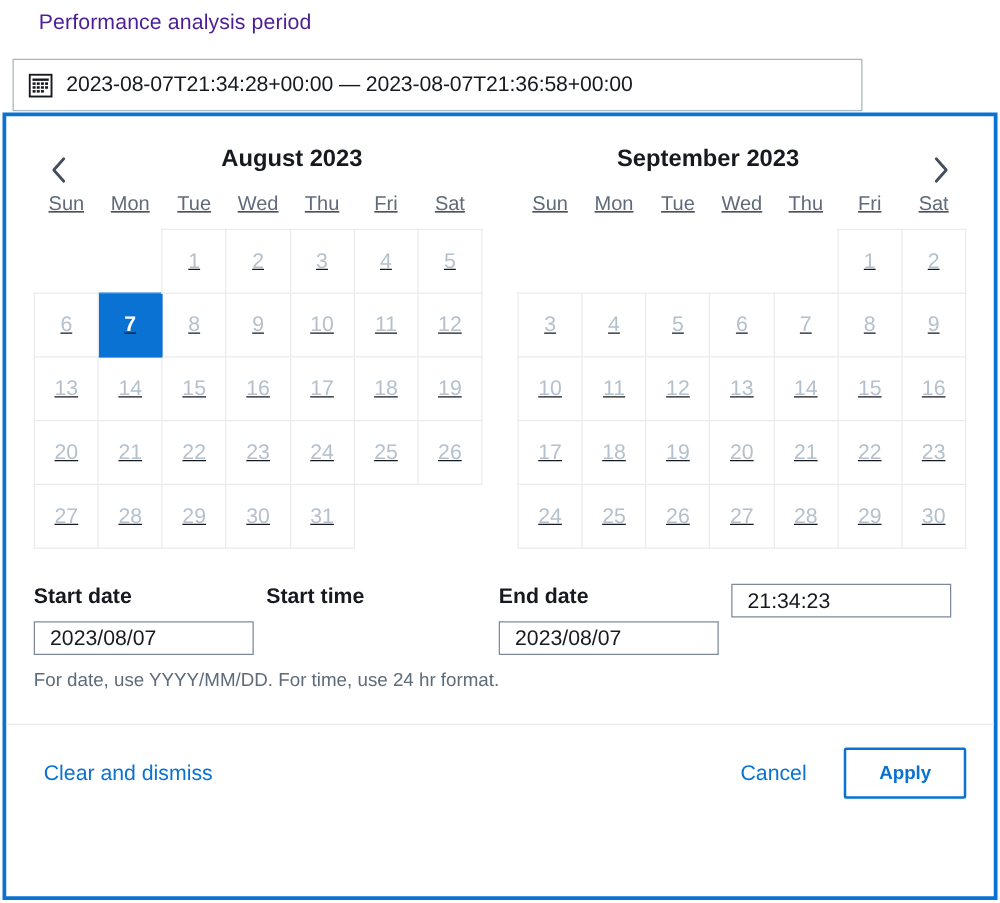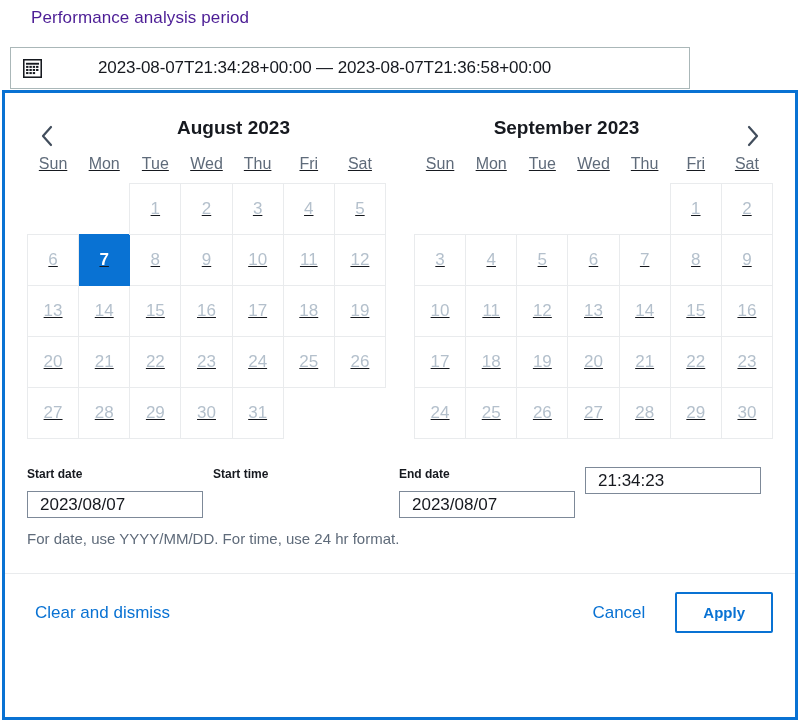--- a/index.html
+++ b/index.html
@@ -34,21 +34,20 @@
     left: 10px;
     top: 47px;
     width: 680px;
     height: 42px;
     box-sizing: border-box;
     border: 1px solid #aab7b8;
     background: #ffffff;
     display: flex;
     align-items: center;
     padding: 0 12px;
-    gap: 45px;
   }
   .cal-icon {
     width: 19px;
     height: 19px;
     flex: 0 0 auto;
     margin-right: 11px;
     display: block;
   }
   .trigger-value {
     font-size: 17px;
@@ -153,21 +152,21 @@
     display: flex;
     padding: 0 22px;
     margin-top: 28px;
   }
   .input-group {
     flex: 0 0 auto;
     width: 182px;
   }
   .input-group + .input-group { margin-left: 4px; }
   .input-group .lbl {
-    font-size: 12px;
+    font-size: 17px;
     font-weight: bold;
     color: #16191f;
     display: block;
     margin-bottom: 10px;
   }
   .input-group input {
     box-sizing: border-box;
     width: 176px;
     height: 27px;
     border: 1px solid #7d8998;

